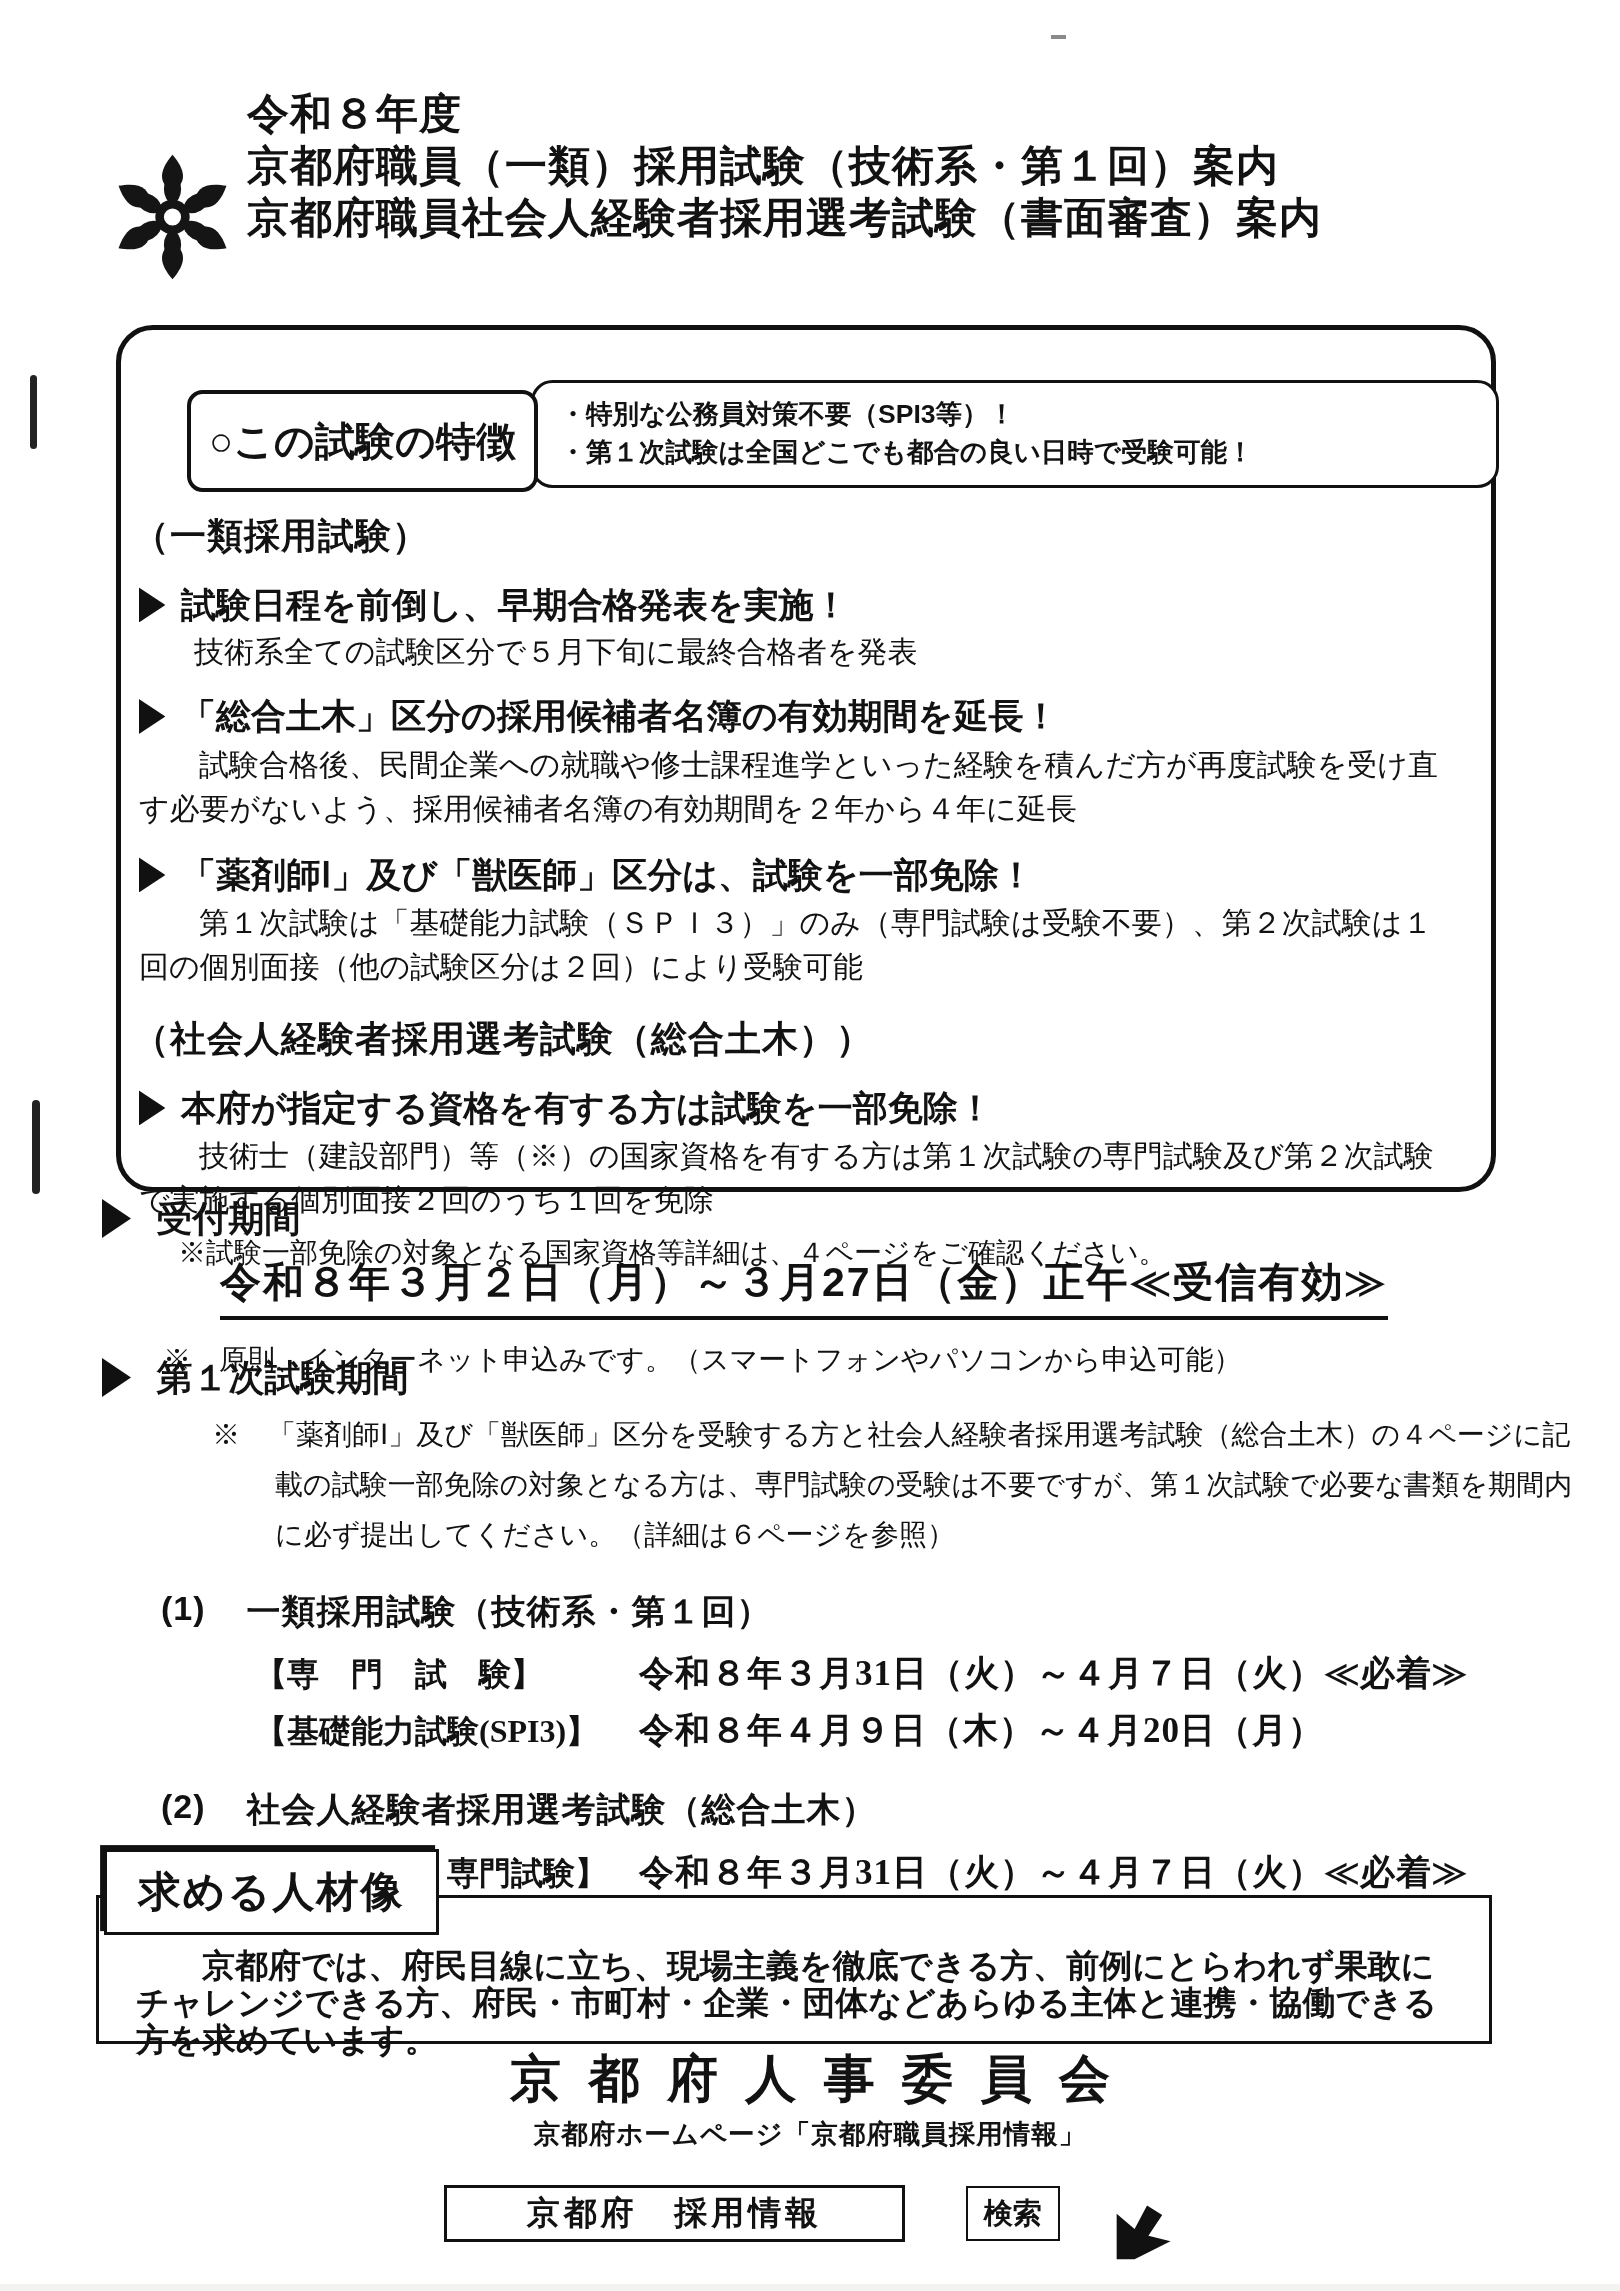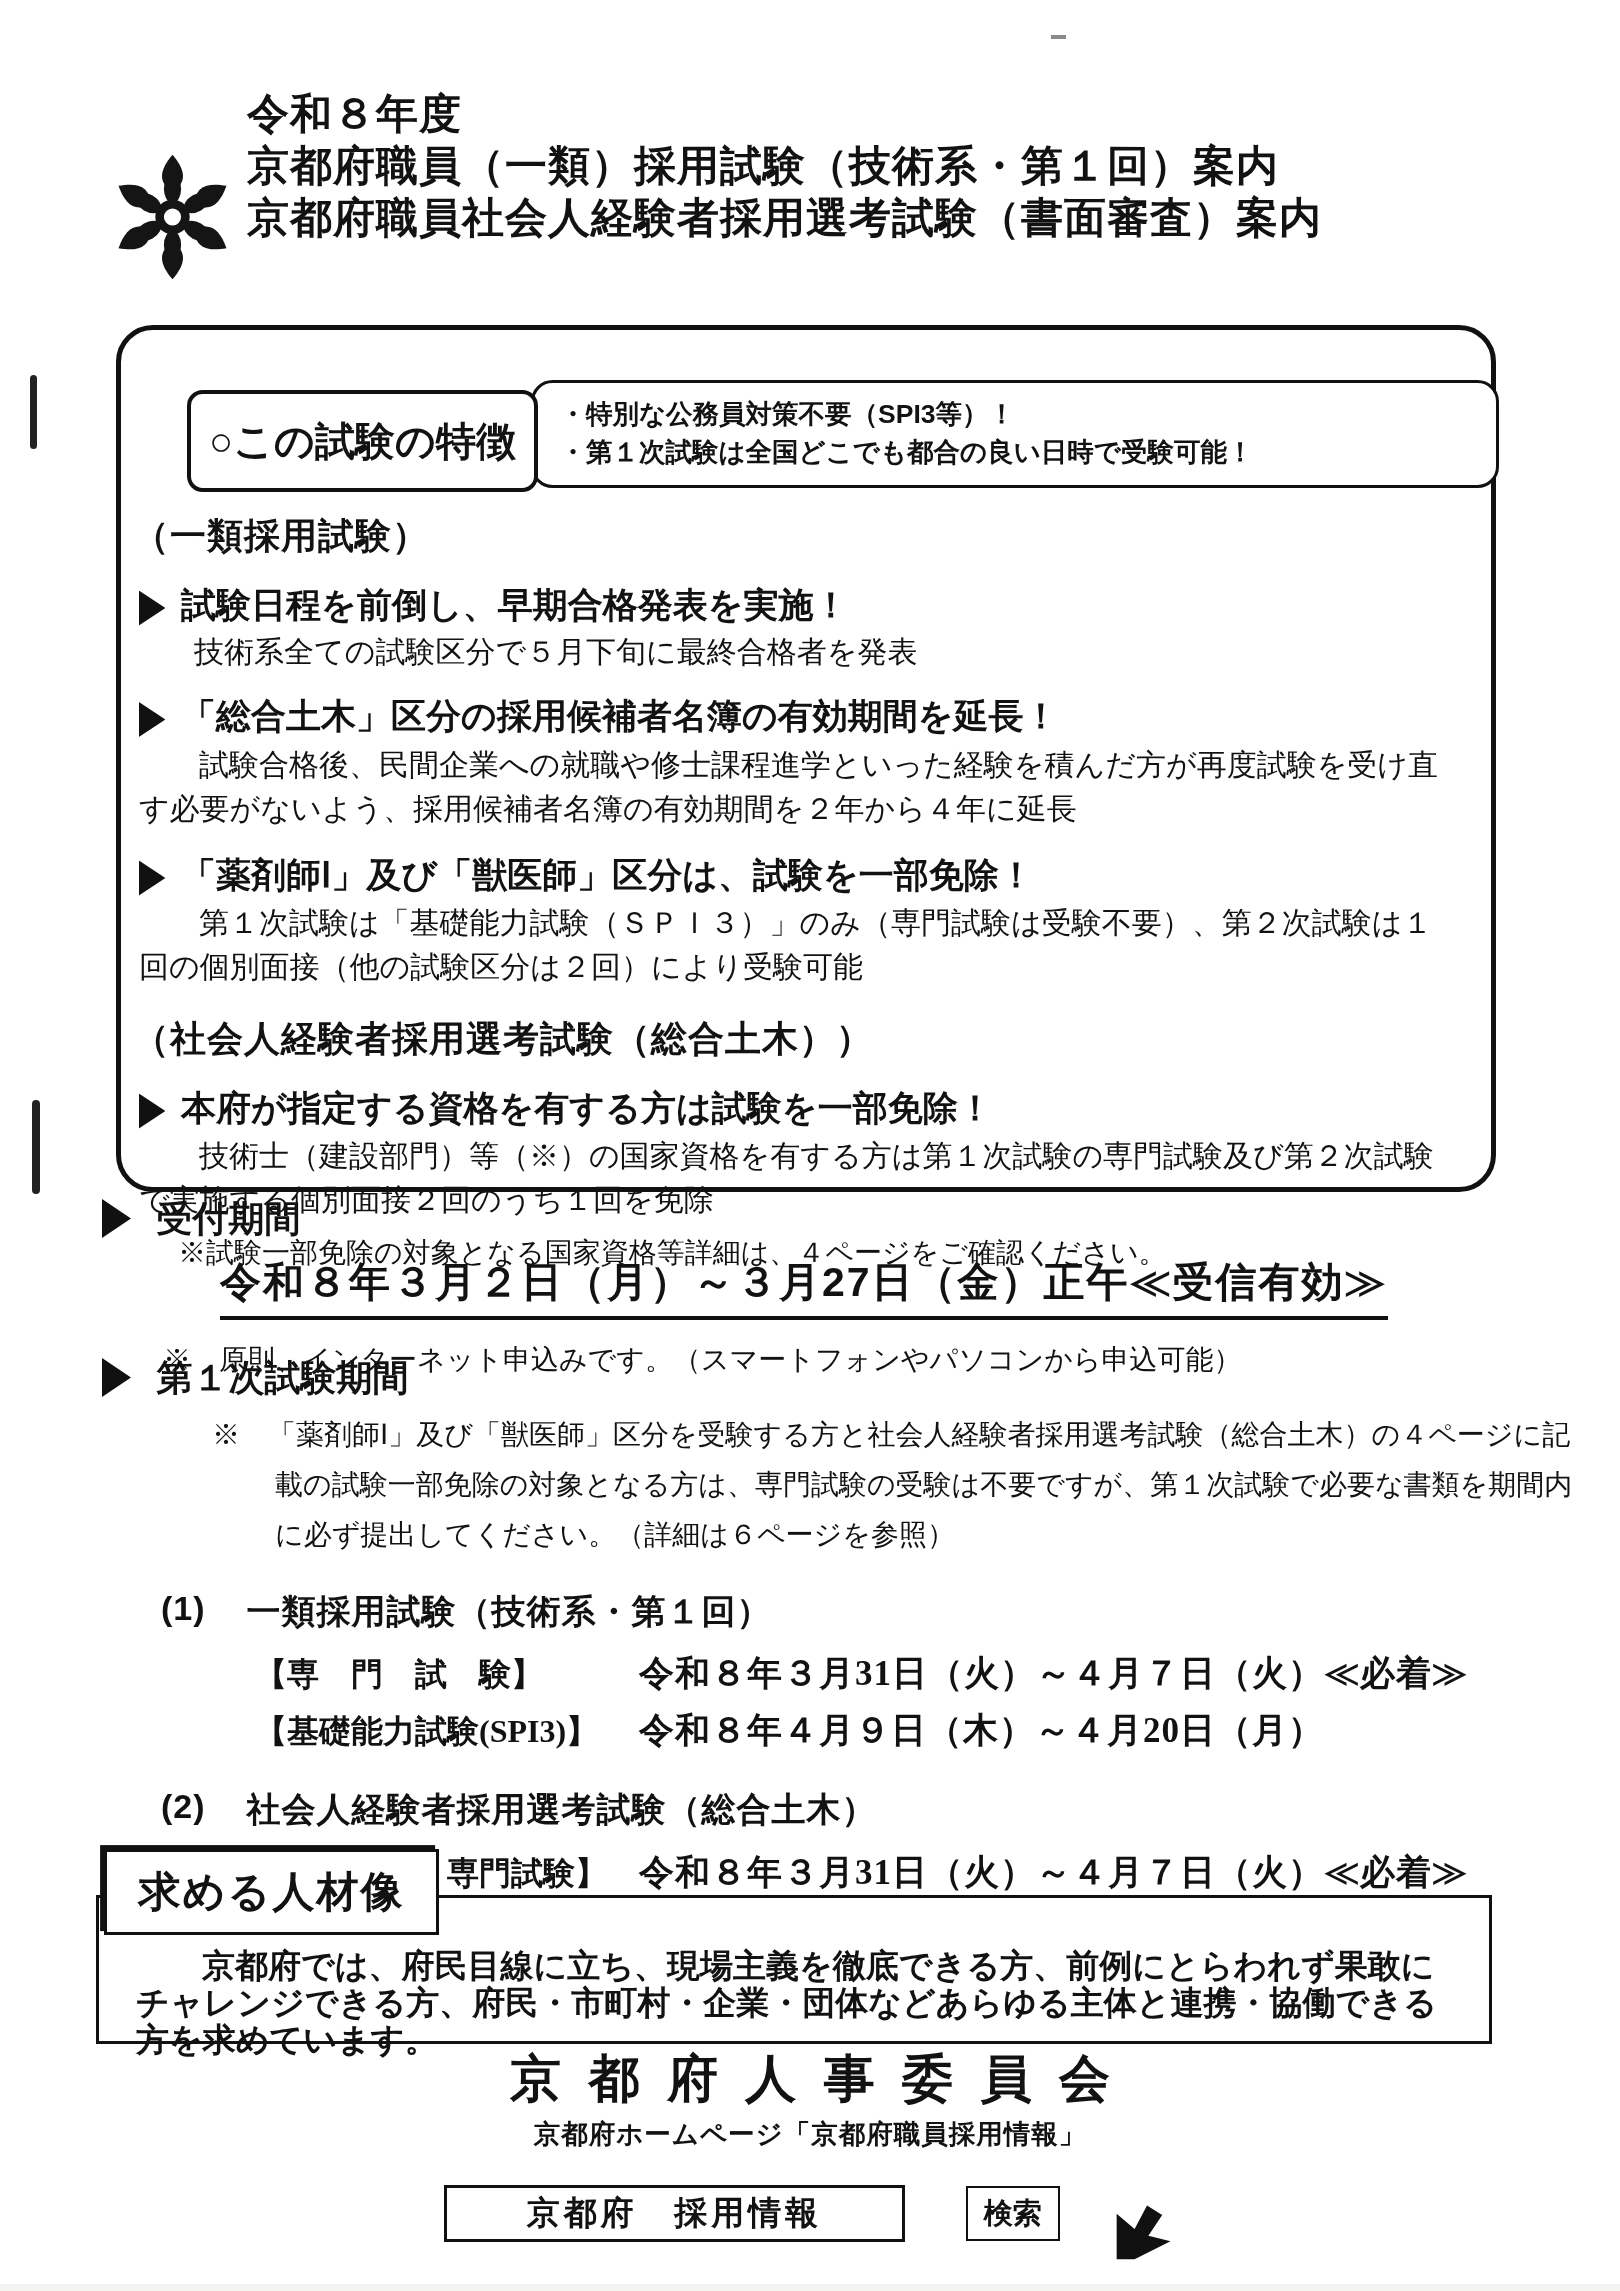--- a/index.html
+++ b/index.html
@@ -45,21 +45,21 @@
   }
   .callout-tail-inner {
     position:absolute; left:-27.4px; top:37px; width:0; height:0; z-index:3;
     border-top:9.8px solid transparent; border-bottom:21.6px solid transparent;
     border-right:35px solid #fff;
   }
 
   .features-content { position:absolute; left:12px; top:182px; width:1317px; }
   .sec-title { font-size:36px; font-weight:bold; letter-spacing:1px; margin:0 0 3.9px 0; white-space:nowrap; }
   .sec-title.second { margin-top:25.5px; }
-  .item-head { display:flex; gap:15.7px; align-items:flex-end; margin:21.6px 0 5.9px 5.9px; }
+  .item-head { display:flex; gap:15.7px; align-items:flex-start; margin:21.6px 0 5.9px 5.9px; }
   .bullet { flex:none; width:26.5px; height:35px; background:#111; clip-path:polygon(0 0,100% 50%,0 100%); margin-top:4.9px; }
   .item-head-text { font-size:35px; font-weight:bold; line-height:43px; white-space:nowrap; }
   .body-line { font-family:"Liberation Serif", serif; font-size:30px; line-height:41px; margin-left:61px; white-space:nowrap; }
   .body-par  { font-family:"Liberation Serif", serif; font-size:30px; line-height:44px; margin:2px 0 0 5.9px; text-indent:2em; width:1304px; }
   .footnote  { font-family:"Liberation Serif", serif; font-size:28px; margin:11.8px 0 0 45px; white-space:nowrap; }
 
   
   .section-head { display:flex; gap:25.5px; align-items:flex-start; }
   .section-head .bullet { width:29px; height:39px; margin-top:2.9px; }
   .section-head-text { font-size:36px; font-weight:bold; line-height:45px; }

